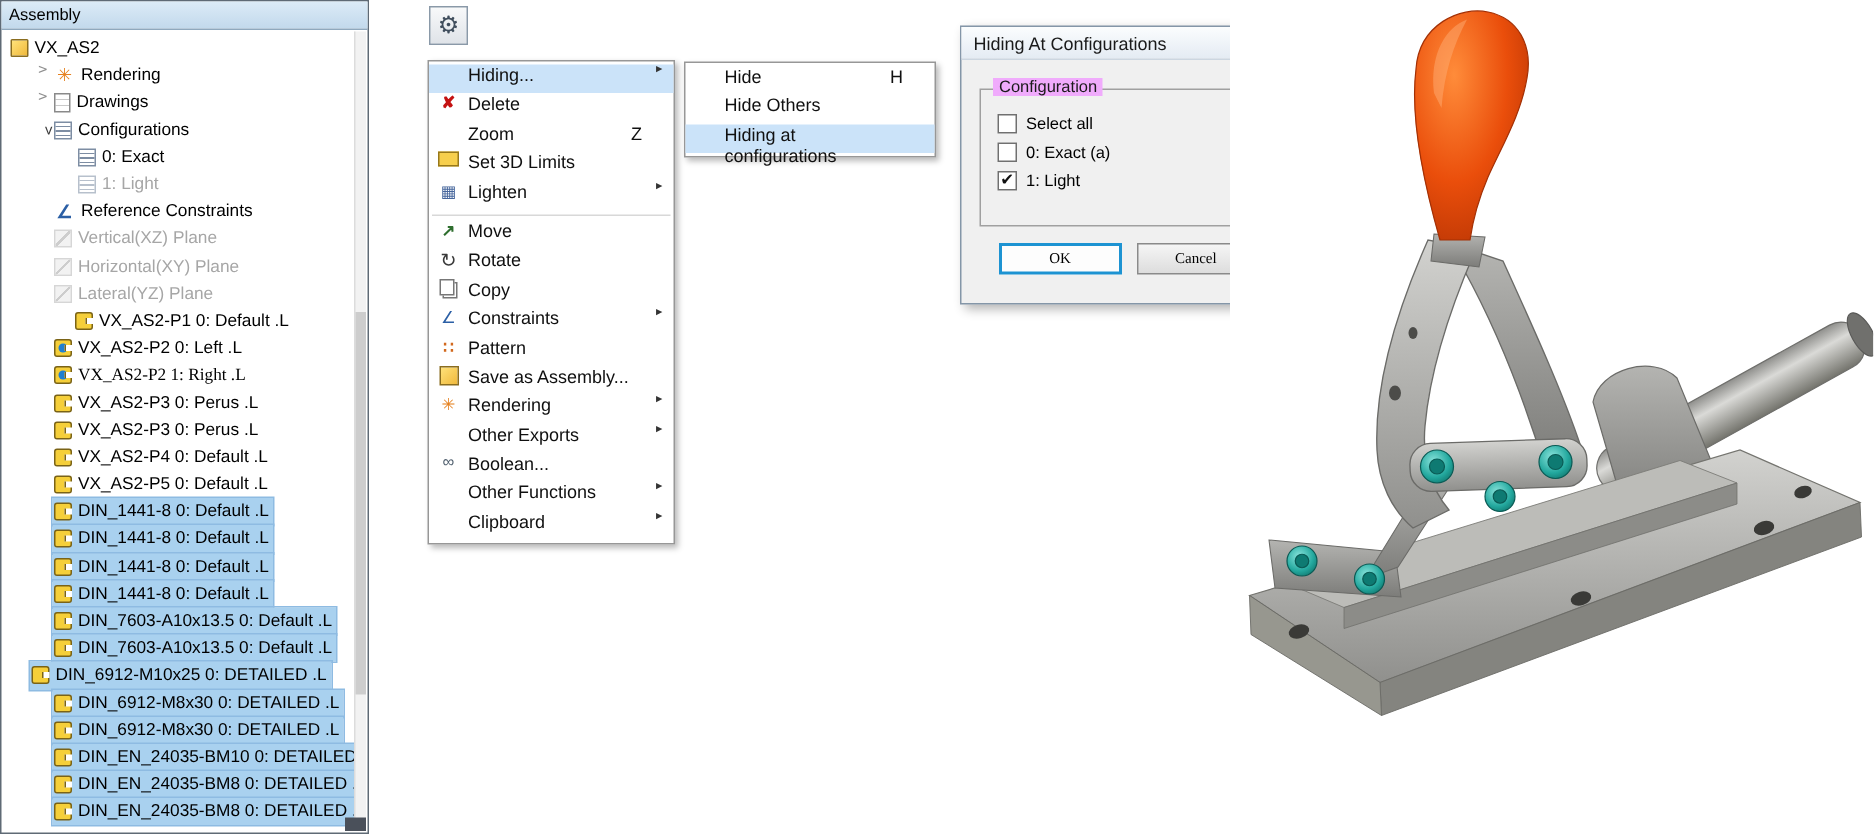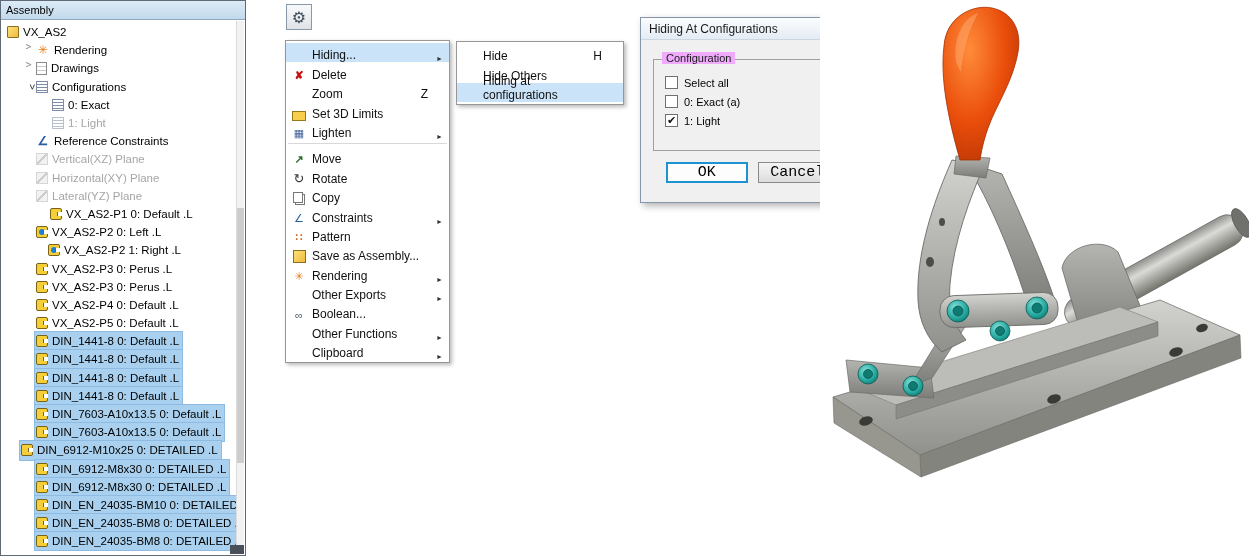--- a/index.html
+++ b/index.html
@@ -38,21 +38,21 @@
 
   
   .gear-btn { position:absolute; left:286px; top:4px; width:26px; height:26px; border:1px solid #8a99a8;
               background:linear-gradient(#f8f9fa,#dfe3e8); display:flex; align-items:center; justify-content:center; cursor:default; }
   .gear-btn span { font-size:16px; color:#3f4d5c; }
 
   
   .menu { position:absolute; background:#fff; border:1px solid #979797; box-shadow:2px 2px 4px rgba(0,0,0,.28); padding:2px 0; }
   #menu { left:285px; top:40px; width:165px; }
   #submenu { left:456px; top:41px; width:168px; }
-  .mitem { display:flex; align-items:flex-end; height:19.4px; padding:0 6px 0 5px; font-size:12px; color:#101010; }
+  .mitem { display:flex; align-items:flex-start; height:19.4px; padding:0 6px 0 5px; font-size:12px; color:#101010; }
   .mitem.hl { background:#cbe3f9; }
   .mic { width:16px; flex:0 0 16px; margin-right:5px; display:inline-flex; align-items:center; justify-content:center; font-size:11px; }
   .mic-delete { color:#c41212; font-weight:bold; }
   .mic-rendering { color:#e5801e; }
   .mic-lighten { color:#46669c; }
   .mic-move { color:#2e6e2e; font-weight:bold; }
   .mic-rotate { color:#3a3a3a; font-size:13px; }
   .mic-constraints { color:#2b5fa5; }
   .mic-pattern { color:#d2691e; font-weight:bold; }
   .mic-boolean { color:#51606f; }
@@ -71,21 +71,21 @@
             display:flex; align-items:center; padding:0 4px 0 8px; font-size:12px; color:#1a1a1a; }
   .dclose { margin-left:auto; width:17px; height:15px; border:1px solid #96a0ac; background:linear-gradient(#fdfdfd,#d9dde2);
             font-size:11px; line-height:12px; text-align:center; color:#3c3c3c; }
   .group { position:absolute; left:12px; right:14px; top:41px; height:92px; border:1px solid #a0a0a0; }
   .group-label { position:absolute; top:-8px; left:8px; background:#f0abfc; padding:0 4px; font-size:11px; color:#1a1a1a; }
   #checks { padding:13px 0 0 11px;text-align:right; }
   .cbrow { display:flex; align-items:center; height:19px; font-size:11px; color:#000; }
   .cb { width:13px; height:13px; background:#fff; border:1px solid #707070; margin-right:6px;
         display:inline-flex; align-items:center; justify-content:center; font-size:11px; line-height:11px; color:#111; }
   .btnrow { position:absolute; left:25px; right:17px; top:144px; display:flex; gap:10px; }
-  .btn { flex:1; height:21px; font-size:15px; font-family:Liberation Mono, monospace; }
+  .btn { flex:1; height:21px; font-size:10px; font-family:Liberation Serif, serif; }
   .btn-ok { background:#fdfdfd; border:2px solid #1d93d2; }
   .btn-cancel { background:linear-gradient(#f5f5f5,#ddd); border:1px solid #8a8a8a; }
 
   
   .viewport { position:absolute; left:820px; top:0; width:429px; height:556px; background:#fff; }
 </style>
 </head>
 <body>
 <div id="stage">
 
@@ -168,21 +168,21 @@
             <span class="tlabel">VX_AS2-P1 0: Default .L</span>
           </span>
         </div>
         <div class="trow" style="padding-left: 20px;">
           <span class="exp"></span>
           <span class="twrap">
             <span class="ic ic-part-alt"></span>
             <span class="tlabel">VX_AS2-P2 0: Left .L</span>
           </span>
         </div>
-        <div class="trow" style="padding-left: 32px;">
+        <div class="trow" style="padding-left: 20px; font-family: Liberation Serif, serif;">
           <span class="exp"></span>
           <span class="twrap">
             <span class="ic ic-part-alt"></span>
             <span class="tlabel">VX_AS2-P2 1: Right .L</span>
           </span>
         </div>
         <div class="trow" style="padding-left: 20px;">
           <span class="exp"></span>
           <span class="twrap">
             <span class="ic ic-part"></span>

